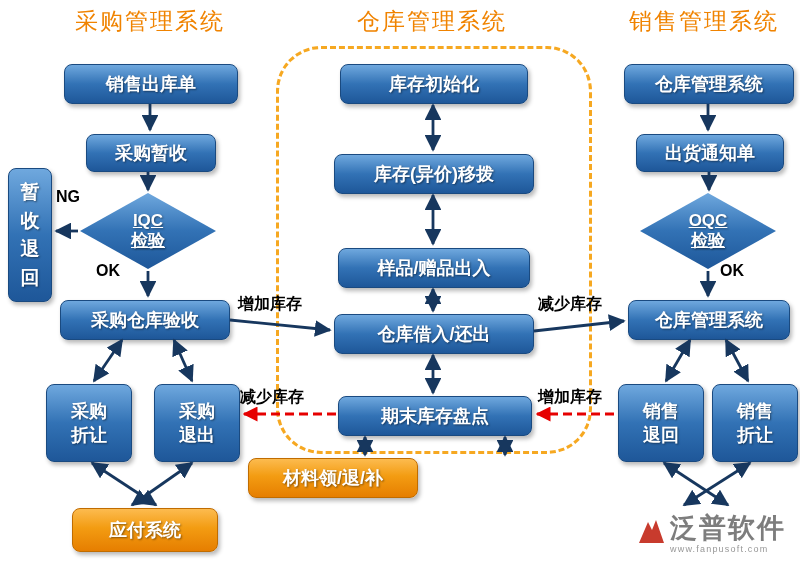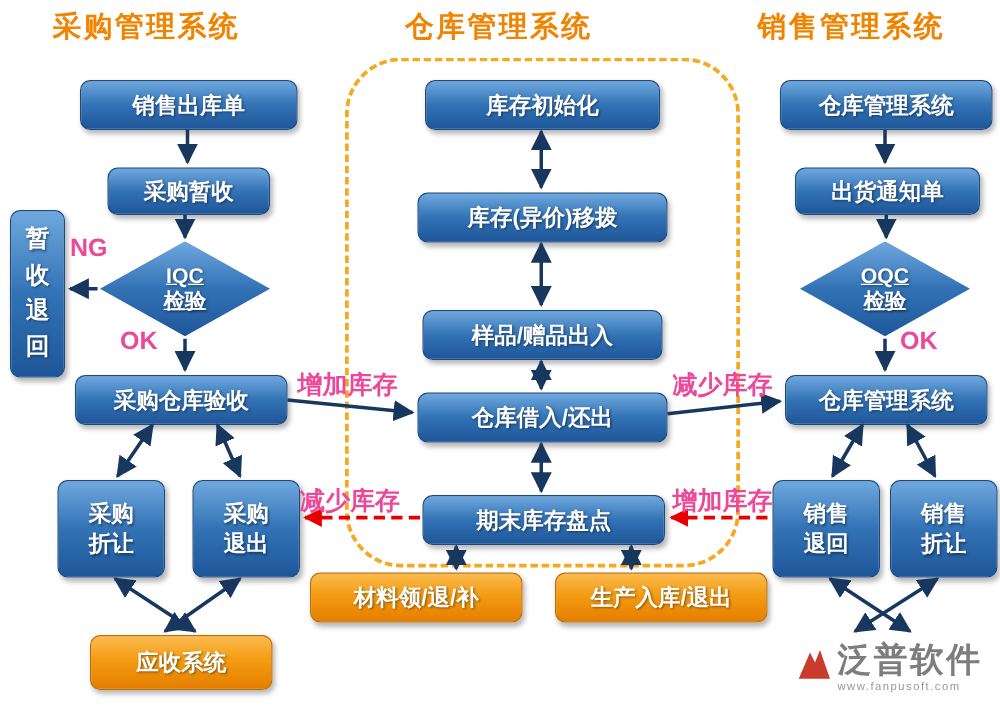--- a/index.html
+++ b/index.html
@@ -1,43 +1,43 @@
 <!DOCTYPE html>
 <html><head>
 <meta charset="utf-8">
 <style>
   html,body { margin:0; padding:0; background:#fff; }
   .canvas {
     position:relative; width:800px; height:566px; overflow:hidden; background:#ffffff;
     font-family:"Liberation Sans","DejaVu Sans",sans-serif;
   }
   .hdr {
-    position:absolute; z-index:2; font-size:23px; font-weight:bold; color:#F08300;
-    letter-spacing:2px; text-align:left;
+    position:absolute; z-index:2; font-size:23px; font-weight:normal; color:#F08300;
+    letter-spacing:2px; text-align:center;
   }
   .node {
     position:absolute; z-index:2; display:flex; align-items:center; justify-content:center;
     color:#fff; font-weight:bold; font-size:18px; text-align:center; border-radius:8px;
     white-space:pre-line; line-height:1.35;
     text-shadow:1px 1px 2px rgba(0,0,0,.45);
     box-shadow:2px 3px 4px rgba(0,0,0,.28);
   }
   .blue  { background:linear-gradient(180deg,#6FA8DE 0%,#3272B5 50%,#1E5799 100%); border:1px solid #1A4A80; }
   .orange{ background:linear-gradient(180deg,#FCBB4F 0%,#F39C12 45%,#E67E00 100%); border:1px solid #C06C00; }
   .diamond {
     clip-path:polygon(50% 0,100% 50%,50% 100%,0 50%);
     border:none; border-radius:0; box-shadow:none; font-size:17px; line-height:1.2;text-decoration:underline;
   }
   .vtext { font-size:19px; line-height:1.5; }
   .boundary {
     position:absolute; z-index:1; left:276px; top:46px; width:310px; height:402px;
     border:3px dashed #F6A821; border-radius:45px;
   }
   .rlabel {
-    position:absolute; z-index:6; color:#ec4899; font-weight:bold; font-size:20px;
+    position:absolute; z-index:6; color:#000000; font-weight:bold; font-size:16px;
     white-space:nowrap;
   }
   .arrows { position:absolute; z-index:5; left:0; top:0; pointer-events:none; }
   .watermark {
     position:absolute; z-index:10; left:636px; top:510px;
     display:flex; align-items:center; gap:4px; opacity:.92;
   }
   .wm-name {
     font-size:27px; font-weight:bold; color:#737373; letter-spacing:2px;
     text-shadow:1px 1px 0 #fff,-1px -1px 0 #fff;
@@ -61,29 +61,28 @@
 检验</div>
   <div class="node blue vtext" style="left:8px;top:168px;width:42px;height:132px">暂
 收
 退
 回</div>
   <div class="node blue" style="left:60px;top:300px;width:168px;height:38px">采购仓库验收</div>
   <div class="node blue" style="left:46px;top:384px;width:84px;height:76px">采购
 折让</div>
   <div class="node blue" style="left:154px;top:384px;width:84px;height:76px">采购
 退出</div>
-  <div class="node orange" style="left:72px;top:508px;width:144px;height:42px">应收系统</div>
+  <div class="node orange" style="left:72px;top:508px;width:144px;height:42px">应付系统</div>
 
   <div class="node blue" style="left:340px;top:64px;width:186px;height:38px">库存初始化</div>
   <div class="node blue" style="left:334px;top:154px;width:198px;height:38px">库存(异价)移拨</div>
   <div class="node blue" style="left:334px;top:314px;width:198px;height:38px">仓库借入/还出</div>
   <div class="node blue" style="left:338px;top:248px;width:190px;height:38px">样品/赠品出入</div>
   <div class="node blue" style="left:338px;top:396px;width:192px;height:38px">期末库存盘点</div>
   <div class="node orange" style="left:248px;top:458px;width:168px;height:38px">材料领/退/补</div>
-  <div class="node orange" style="left:444px;top:458px;width:168px;height:38px">生产入库/退出</div>
 
   <div class="node blue" style="left:624px;top:64px;width:168px;height:38px">仓库管理系统</div>
   <div class="node blue" style="left:636px;top:134px;width:146px;height:36px">出货通知单</div>
   <div class="node blue diamond" style="left:640px;top:193px;width:136px;height:76px">OQC
 检验</div>
   <div class="node blue" style="left:628px;top:300px;width:160px;height:38px">仓库管理系统</div>
   <div class="node blue" style="left:618px;top:384px;width:84px;height:76px">销售
 退回</div>
   <div class="node blue" style="left:712px;top:384px;width:84px;height:76px">销售
 折让</div>

